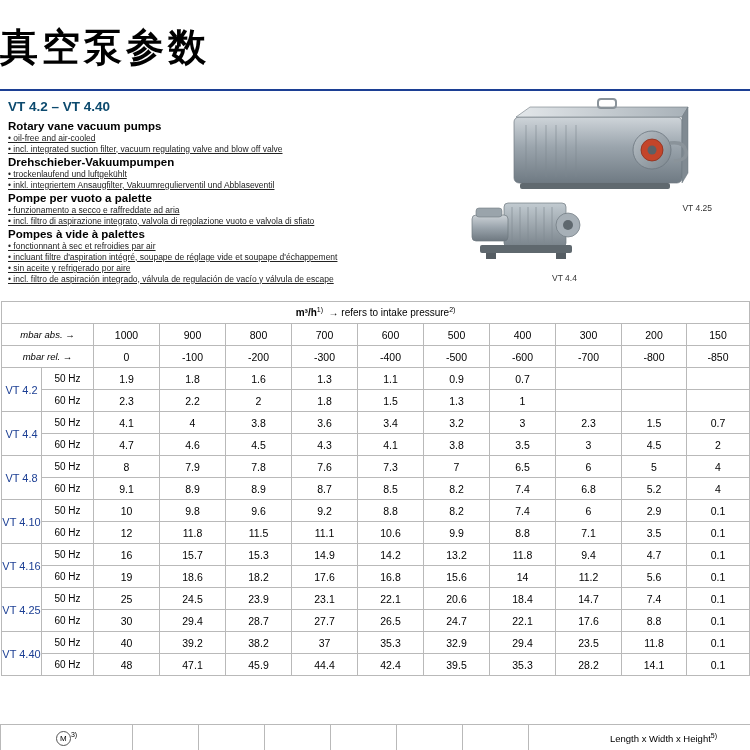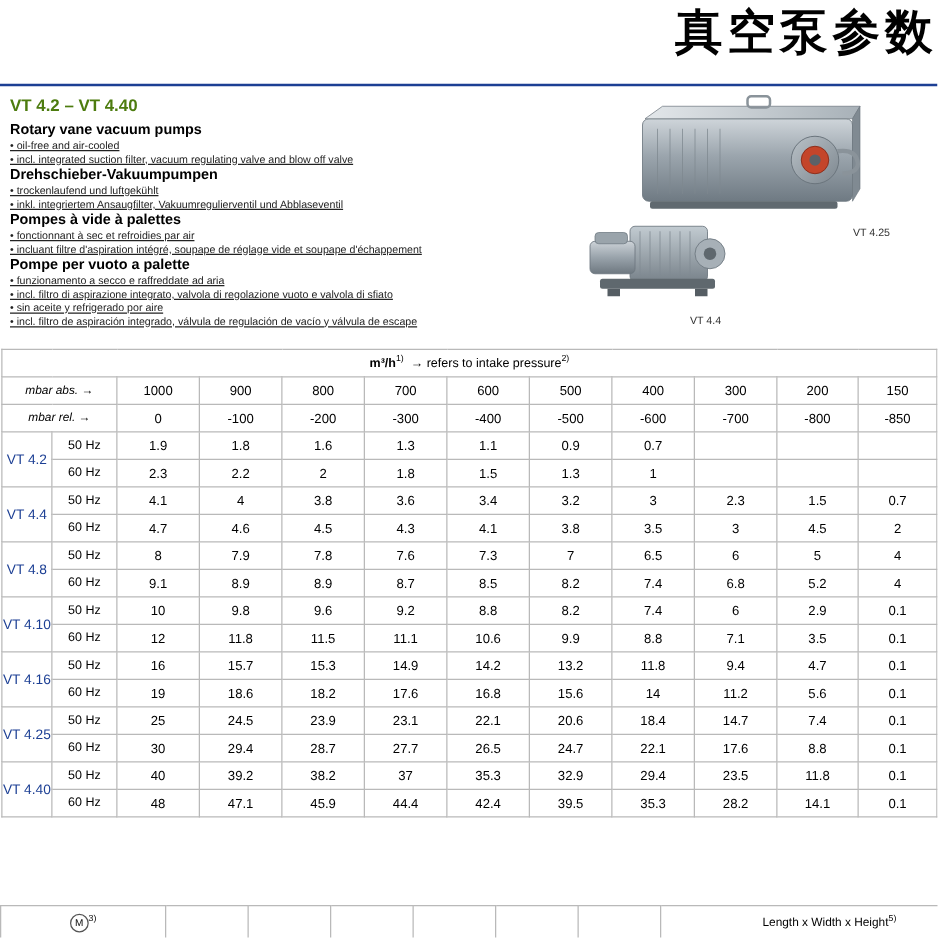--- a/index.html
+++ b/index.html
@@ -14,21 +14,22 @@
     color: #000;
     overflow: hidden;
   }
   .page {
     position: relative;
     width: 750px;
     height: 750px;
   }
   
   .title-block {
-    text-align: right;
+    text-align: left;
+    padding-top: 22px;
   }
   .cn-title {
     font-family: "DejaVu Serif", serif;
     font-size: 38px;
     font-weight: bold;
     letter-spacing: 4px;
     color: #000;
   }
   .title-rule {
     margin: 16px 0 0 0;
@@ -36,21 +37,21 @@
     background: #1c3f94;
   }
   
   .header {
     position: relative;
     padding: 8px 0 0 8px;
     height: 210px;
     box-sizing: border-box;
   }
   .model-line {
-    color: #4d7c0f;
+    color: #0c4a6e;
     font-weight: bold;
     font-size: 13.5px;
     margin-bottom: 5px;
   }
   .lang-group {
     margin-bottom: 1px;
   }
   .lang-name {
     font-weight: bold;
     font-size: 11.5px;
@@ -189,28 +190,28 @@
       <div class="lang-name">Rotary vane vacuum pumps</div>
       <div class="lang-bullet">• oil-free and air-cooled</div>
       <div class="lang-bullet">• incl. integrated suction filter, vacuum regulating valve and blow off valve</div>
     </div>
     <div class="lang-group">
       <div class="lang-name">Drehschieber-Vakuumpumpen</div>
       <div class="lang-bullet">• trockenlaufend und luftgekühlt</div>
       <div class="lang-bullet">• inkl. integriertem Ansaugfilter, Vakuumregulierventil und Abblaseventil</div>
     </div>
     <div class="lang-group">
+      <div class="lang-name">Pompe per vuoto a palette</div>
+      <div class="lang-bullet">• funzionamento a secco e raffreddate ad aria</div>
+      <div class="lang-bullet">• incl. filtro di aspirazione integrato, valvola di regolazione vuoto e valvola di sfiato</div>
+    </div>
+    <div class="lang-group">
       <div class="lang-name">Pompes à vide à palettes</div>
       <div class="lang-bullet">• fonctionnant à sec et refroidies par air</div>
       <div class="lang-bullet">• incluant filtre d'aspiration intégré, soupape de réglage vide et soupape d'échappement</div>
-    </div>
-    <div class="lang-group">
-      <div class="lang-name">Pompe per vuoto a palette</div>
-      <div class="lang-bullet">• funzionamento a secco e raffreddate ad aria</div>
-      <div class="lang-bullet">• incl. filtro di aspirazione integrato, valvola di regolazione vuoto e valvola di sfiato</div>
     </div>
     <div class="lang-group">
       <div class="lang-bullet">• sin aceite y refrigerado por aire</div>
       <div class="lang-bullet">• incl. filtro de aspiración integrado, válvula de regulación de vacío y válvula de escape</div>
     </div>
 
     <div class="photos">
       <svg class="pump-big" viewBox="0 0 210 105">
         <defs>
           <linearGradient id="gBody" x1="0" y1="0" x2="0" y2="1">

